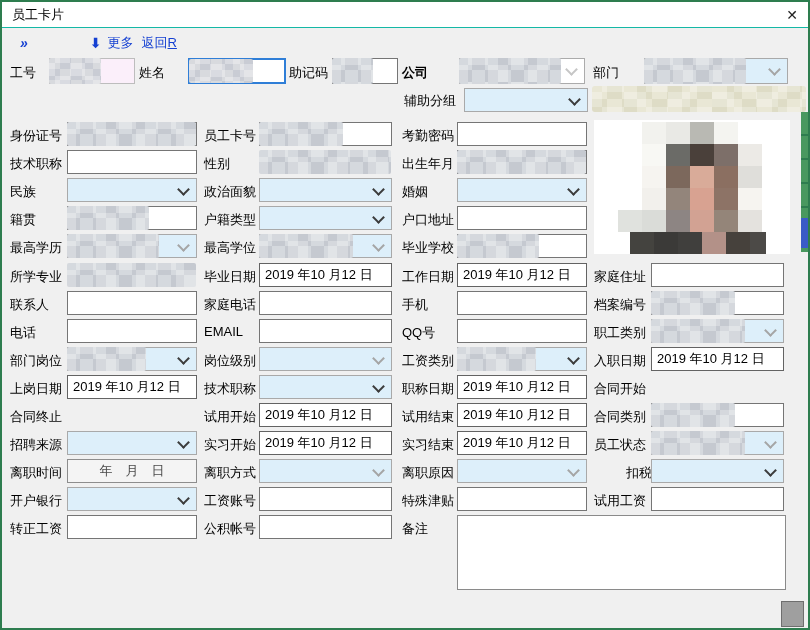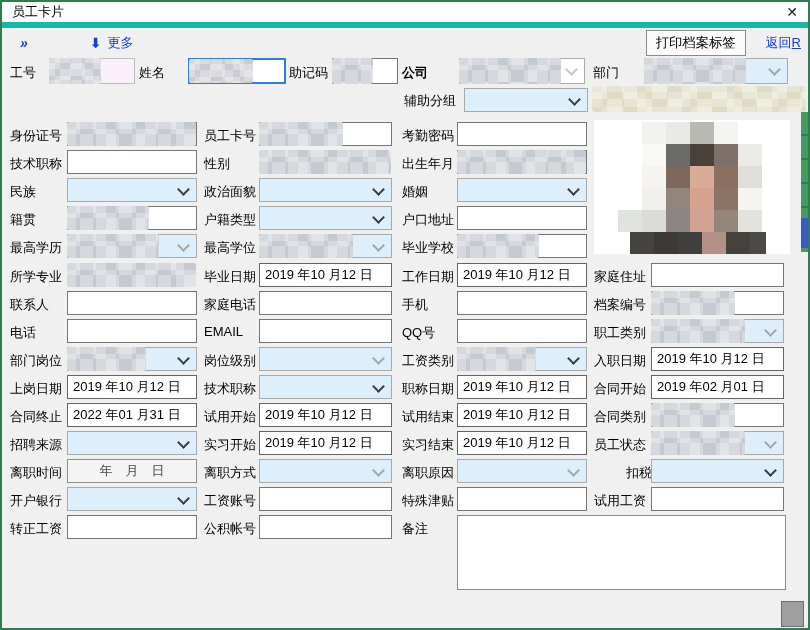--- a/index.html
+++ b/index.html
@@ -1,19 +1,19 @@
 <!DOCTYPE html>
 <html><head>
 <meta charset="utf-8">
 <style>
   html,body{margin:0;padding:0;background:#d6d6d6;font-family:"Liberation Sans","DejaVu Sans",sans-serif;}
   #win{position:relative;width:810px;height:630px;box-sizing:border-box;background:#f0f0f0;
        border:2px solid var(--green,#2e7d4f);overflow:hidden;font-size:13px;color:#000;}
   
-  .titlebar{position:absolute;left:0;top:0;right:0;height:26px;background:#fff;border-bottom:6px solid #14b8a6;
+  .titlebar{position:absolute;left:0;top:0;right:0;height:26px;background:#fff;border-bottom:1px solid #14b8a6;
             display:flex;align-items:center;justify-content:space-between;padding:0 10px;box-sizing:border-box;}
   .title{font-size:13px;}
   .close{font-size:14px;color:#222;line-height:1;}
   
   .toolbar{position:absolute;left:0;top:27px;right:0;height:28px;display:flex;align-items:center;box-sizing:border-box;}
   .tb-item{color:var(--blue,#1540d2);text-decoration:none;margin-left:20px;white-space:nowrap;}
   .tb-item:first-child{margin-left:8px;}
   .tb-item u{text-decoration:underline;}
   .tb-ovf{color:var(--blue,#1540d2);font-weight:bold;font-size:14px;margin-left:18px;font-style:italic;}
   .more{margin-left:62px;color:var(--blue,#1540d2);display:flex;align-items:center;gap:6px;}
@@ -68,21 +68,20 @@
     <span class="title">员工卡片</span>
     <span class="close">✕</span>
   </div>
 
   <div class="toolbar">
     <span class="tb-ovf">»</span>
     <span class="more">
       <span class="arrow">⬇</span>
       <span>更多</span>
     </span>
-    <button class="btn-print">打印档案标签</button>
     <span id="tb-return"><a class="tb-item tb-return">返回<u class="accel">R</u></a></span>
   </div>
 
 
   <div class="beige-mosaic"></div>
 
   <div class="photo">
     <svg width="196" height="134" viewBox="0 0 196 134">
       <rect x="0" y="0" width="196" height="134" fill="#ffffff"></rect>
       <rect x="48" y="2" width="24" height="22" fill="#f2f2ee"></rect>
@@ -254,23 +253,21 @@
     <div class="field f-date" style="left: 649px; top: 345px; width: 133px; height: 24px;">2019 年10 月12 日</div>
     <div class="flabel" style="left: 8px; top: 378px;">上岗日期</div>
     <div class="field f-date" style="left: 65px; top: 373px; width: 130px; height: 24px;">2019 年10 月12 日</div>
     <div class="flabel" style="left: 202px; top: 378px;">技术职称</div>
     <div class="field f-select" style="left: 257px; top: 373px; width: 133px; height: 24px;">
       <span class="chev"></span>
     </div>
     <div class="flabel" style="left: 400px; top: 378px;">职称日期</div>
     <div class="field f-date" style="left: 455px; top: 373px; width: 130px; height: 24px;">2019 年10 月12 日</div>
     <div class="flabel" style="left: 592px; top: 378px;">合同开始</div>
-    <div class="field f-date" style="left: 649px; top: 373px; width: 133px; height: 24px;">2019 年02 月01 日</div>
     <div class="flabel" style="left: 8px; top: 406px;">合同终止</div>
-    <div class="field f-date" style="left: 65px; top: 401px; width: 130px; height: 24px;">2022 年01 月31 日</div>
     <div class="flabel" style="left: 202px; top: 406px;">试用开始</div>
     <div class="field f-date" style="left: 257px; top: 401px; width: 133px; height: 24px;">2019 年10 月12 日</div>
     <div class="flabel" style="left: 400px; top: 406px;">试用结束</div>
     <div class="field f-date" style="left: 455px; top: 401px; width: 130px; height: 24px;">2019 年10 月12 日</div>
     <div class="flabel" style="left: 592px; top: 406px;">合同类别</div>
     <div class="field f-text" style="left: 649px; top: 401px; width: 133px; height: 24px;">
       <div class="mosaic" style="width: 64%;"></div>
     </div>
     <div class="flabel" style="left: 8px; top: 434px;">招聘来源</div>
     <div class="field f-select" style="left: 65px; top: 429px; width: 130px; height: 24px;">

